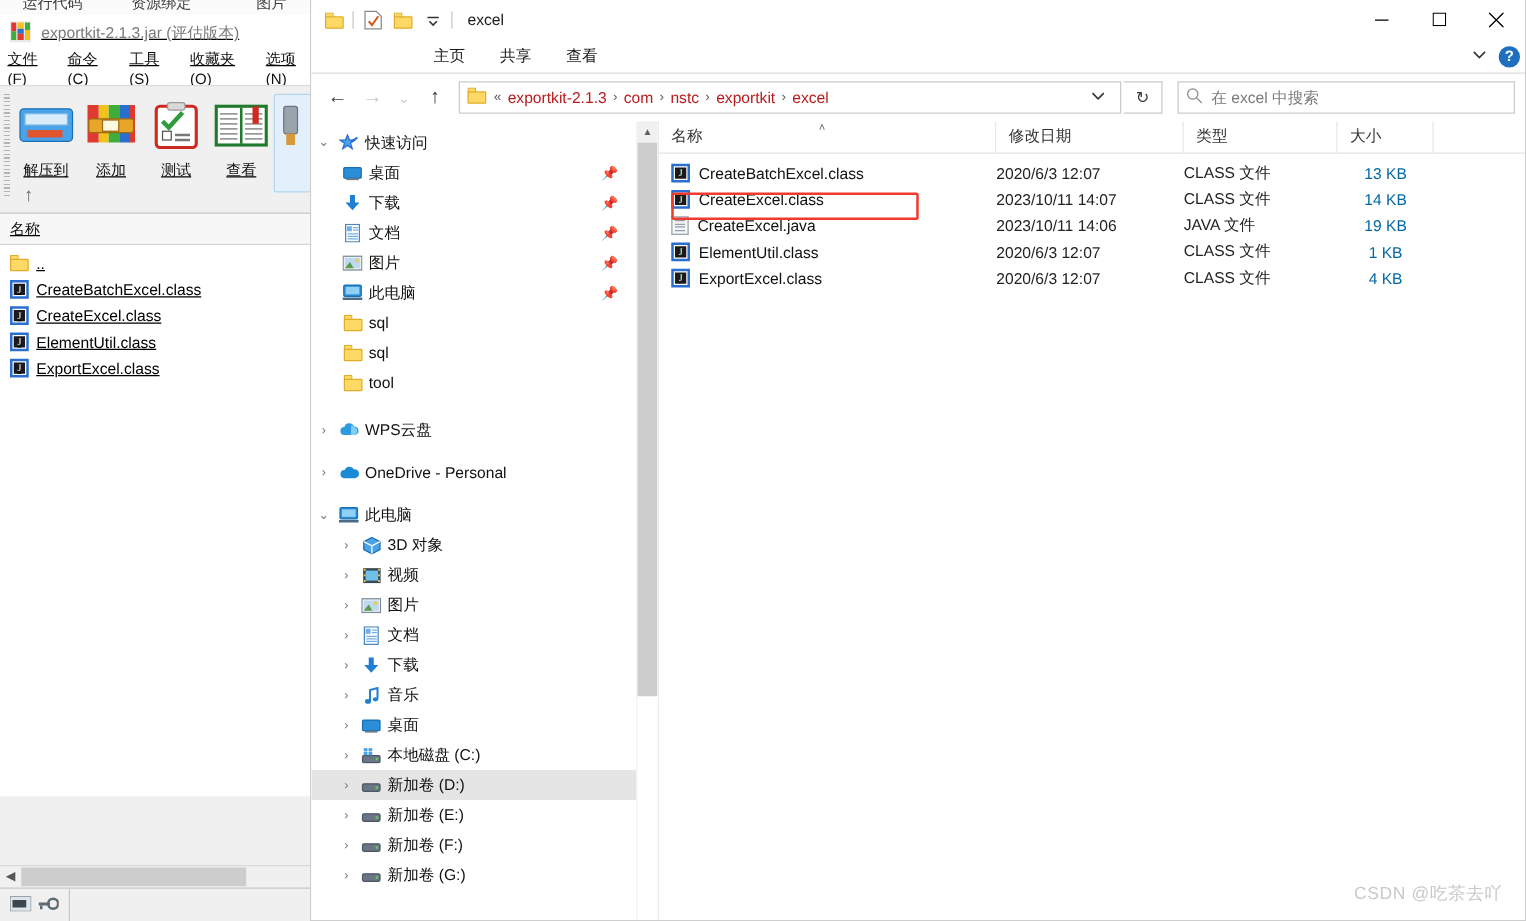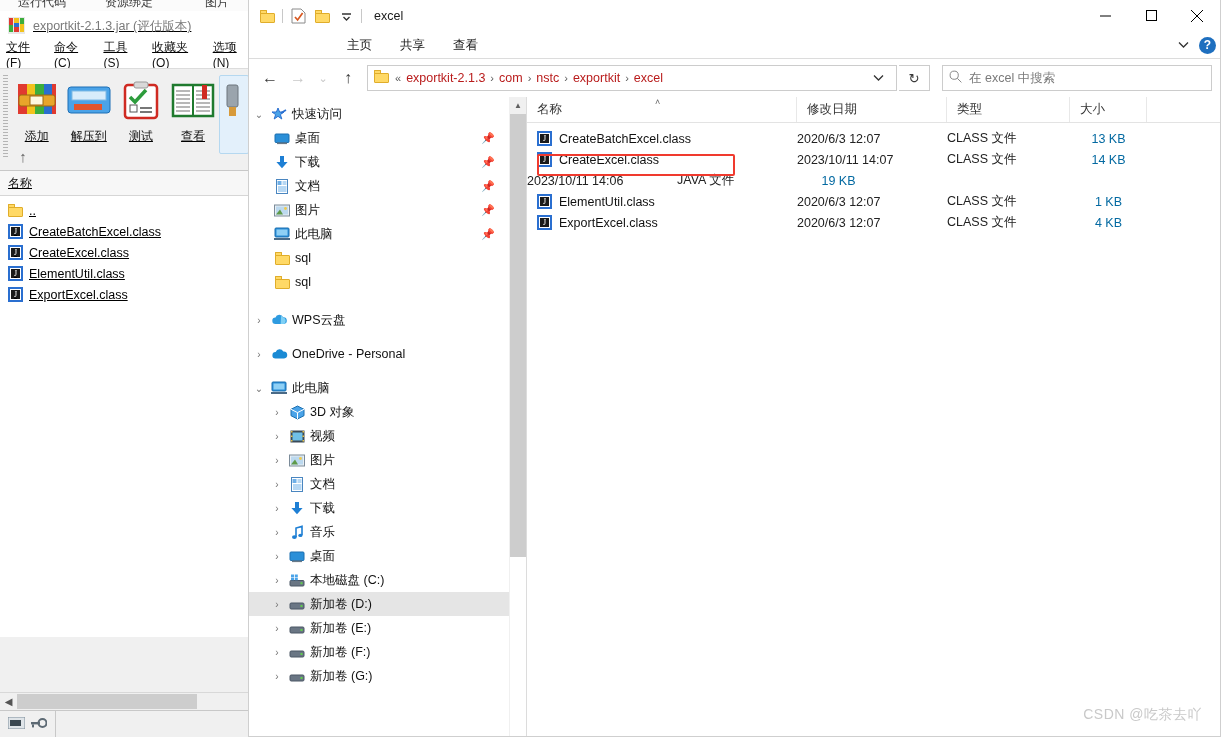--- a/index.html
+++ b/index.html
@@ -168,42 +168,42 @@
       <span>收藏夹(O)</span>
       <span>选项(N)</span>
     </div>
   </div>
 
   <div class="wr-tool">
     <div class="grip"></div>
 
     <div class="tbtn">
       <span>
+        <svg width="46" height="40" viewBox="0 0 46 40">
+          <rect x="2" y="6" width="42" height="26" rx="3" fill="#4aa3e8" stroke="#1d6fb5"></rect>
+          <rect x="6" y="10" width="34" height="9" fill="#d8ecfb" stroke="#7fb9e4"></rect>
+          <rect x="8" y="23" width="28" height="6" fill="#e0552e"></rect>
+        </svg>
+      </span>
+      <span class="lbl">解压到</span>
+    </div>
+
+    <div class="tbtn">
+      <span>
         <svg width="42" height="40" viewBox="0 0 42 40">
           <rect x="2" y="3" width="9" height="30" fill="#e03a30"></rect>
             <rect x="11" y="3" width="8" height="30" fill="#f2c21c"></rect>
           <rect x="19" y="3" width="9" height="30" fill="#3cae3c"></rect>
             <rect x="28" y="3" width="8" height="30" fill="#2a6fd0"></rect>
           <rect x="36" y="3" width="4" height="30" fill="#e03a30"></rect>
           <rect x="3" y="14" width="36" height="11" rx="2" fill="#e8a52a" stroke="#9c6a10"></rect>
           <rect x="14" y="15" width="13" height="9" fill="#fff8e0" stroke="#9c6a10"></rect>
         </svg>
       </span>
       <span class="lbl">添加</span>
-    </div>
-
-    <div class="tbtn">
-      <span>
-        <svg width="46" height="40" viewBox="0 0 46 40">
-          <rect x="2" y="6" width="42" height="26" rx="3" fill="#4aa3e8" stroke="#1d6fb5"></rect>
-          <rect x="6" y="10" width="34" height="9" fill="#d8ecfb" stroke="#7fb9e4"></rect>
-          <rect x="8" y="23" width="28" height="6" fill="#e0552e"></rect>
-        </svg>
-      </span>
-      <span class="lbl">解压到</span>
     </div>
 
     <div class="tbtn">
       <span>
         <svg width="38" height="40" viewBox="0 0 38 40">
           <rect x="3" y="4" width="32" height="33" rx="3" fill="#fff" stroke="#cf2a22" stroke-width="2.5"></rect>
           <rect x="12" y="1" width="14" height="6" rx="2" fill="#d8d8d8" stroke="#9a9a9a"></rect>
           <path d="M8 16 l5 5 l11 -12" stroke="#2d9c3c" stroke-width="3.5" fill="none"></path>
           <rect x="8" y="24" width="7" height="7" fill="none" stroke="#555"></rect>
           <rect x="18" y="26" width="12" height="2" fill="#777"></rect>
@@ -504,20 +504,29 @@
         </div>
         <div class="nrow" style="padding-left:23px;">
           <span class="ico">
               <span class="folder">
                 <b></b>
                 <i></i>
               </span>
             </span>
           <span>sql</span>
         </div>
+        <div class="nrow" style="padding-left:23px;">
+          <span class="ico">
+              <span class="folder">
+                <b></b>
+                <i></i>
+              </span>
+            </span>
+          <span>tool</span>
+        </div>
 
         <div class="nrow" style="margin-top:14px;">
           <span class="exp">›</span>
           <span class="ico">
             <svg width="17" height="12" viewBox="0 0 17 12">
                 <path d="M4.5 10 a3.2 3.2 0 0 1 0 -6.4 a4 4 0 0 1 7.6 -0.4 a3.4 3.4 0 0 1 0.6 6.8 z" fill="#2e9be0"></path>
                 <path d="M10 2 a4 4 0 0 1 2.2 1.6 a3.4 3.4 0 0 1 0.5 6.4 h-3 z" fill="#7fd0f5"></path>
               </svg>
           </span>
           <span>WPS云盘</span>
@@ -739,20 +748,29 @@
                 <s>J</s>
               </span>
             <span>CreateExcel.class</span>
           </div>
           <div class="c-date">2023/10/11 14:07</div>
           <div class="c-type">CLASS 文件</div>
           <div class="c-size">14 KB</div>
         </div>
 
         <div class="frow">
+          <div class="c-name">
+            <span class="txtico">
+                <u></u>
+                <u></u>
+                <u></u>
+                <u></u>
+              </span>
+            <span>CreateExcel.java</span>
+          </div>
           <div class="c-date">2023/10/11 14:06</div>
           <div class="c-type">JAVA 文件</div>
           <div class="c-size">19 KB</div>
         </div>
 
         <div class="frow">
           <div class="c-name">
             <span class="javaico">
                 <s>J</s>
               </span>

